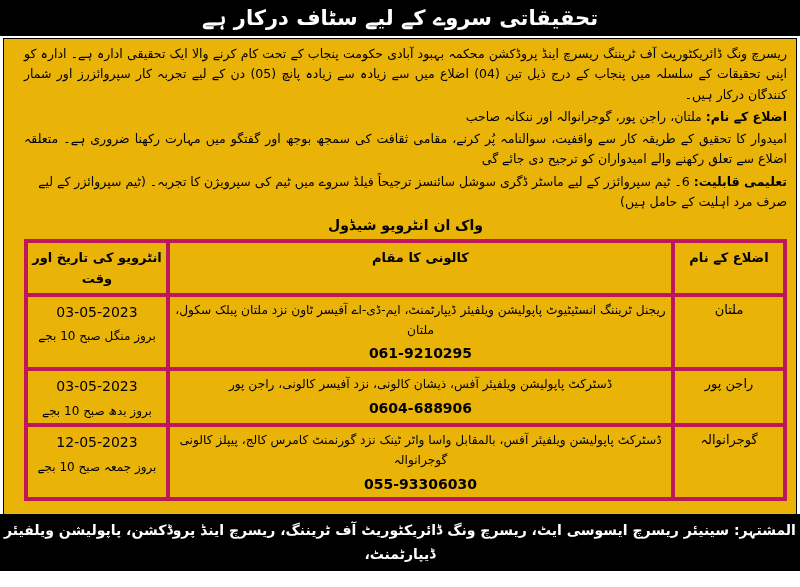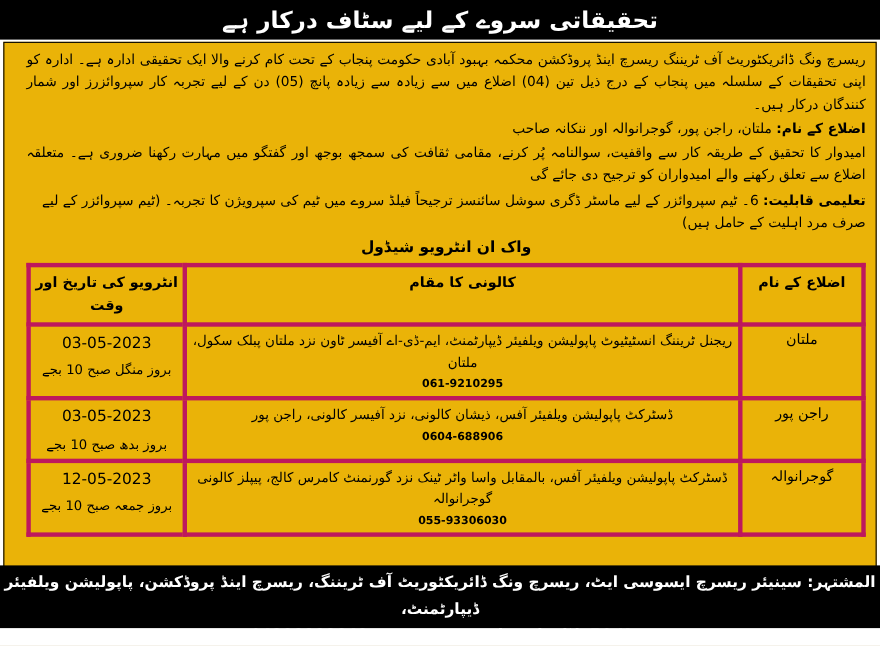--- a/index.html
+++ b/index.html
@@ -40,21 +40,21 @@
   table.schedule th, table.schedule td {
     border: 4px solid #be185d; vertical-align: top; padding: 2px 4px;
   }
   table.schedule th { font-weight: bold; font-size: 13px; text-align: center; padding: 4px 2px; }
   col.c-district { width: 112px; }
   col.c-location { width: auto; }
   col.c-datetime { width: 142px; }
   td.cell-district { text-align: center; font-size: 13px; padding-top: 5px; }
   td.cell-location { text-align: center; margin-left: 12px; }
   .addr { display: block; font-size: 12.2px; padding-top: 2px; }
-  .phone { display: block; direction: ltr; font-weight: bold; font-size: 10px; text-align: center; margin-top: 2px; }
+  .phone { display: block; direction: ltr; font-weight: bold; font-size: 14px; text-align: center; margin-top: 2px; }
   td.cell-datetime { text-align: center; min-height: 46px; }
   .date { display: block; direction: ltr; font-size: 14px; text-align: center; padding-top: 2px; }
   .daytime { display: block; font-size: 12px; text-align: center; margin-top: 4px; }
   
   .footer {
     position: absolute; left: 0; right: 0; bottom: 16px; height: 57px;
     background: #000000; color: #ffffff;
     direction: rtl; text-align: center;
     font-weight: bold; font-size: 14px; line-height: 1.7;
     padding-top: 5px;

